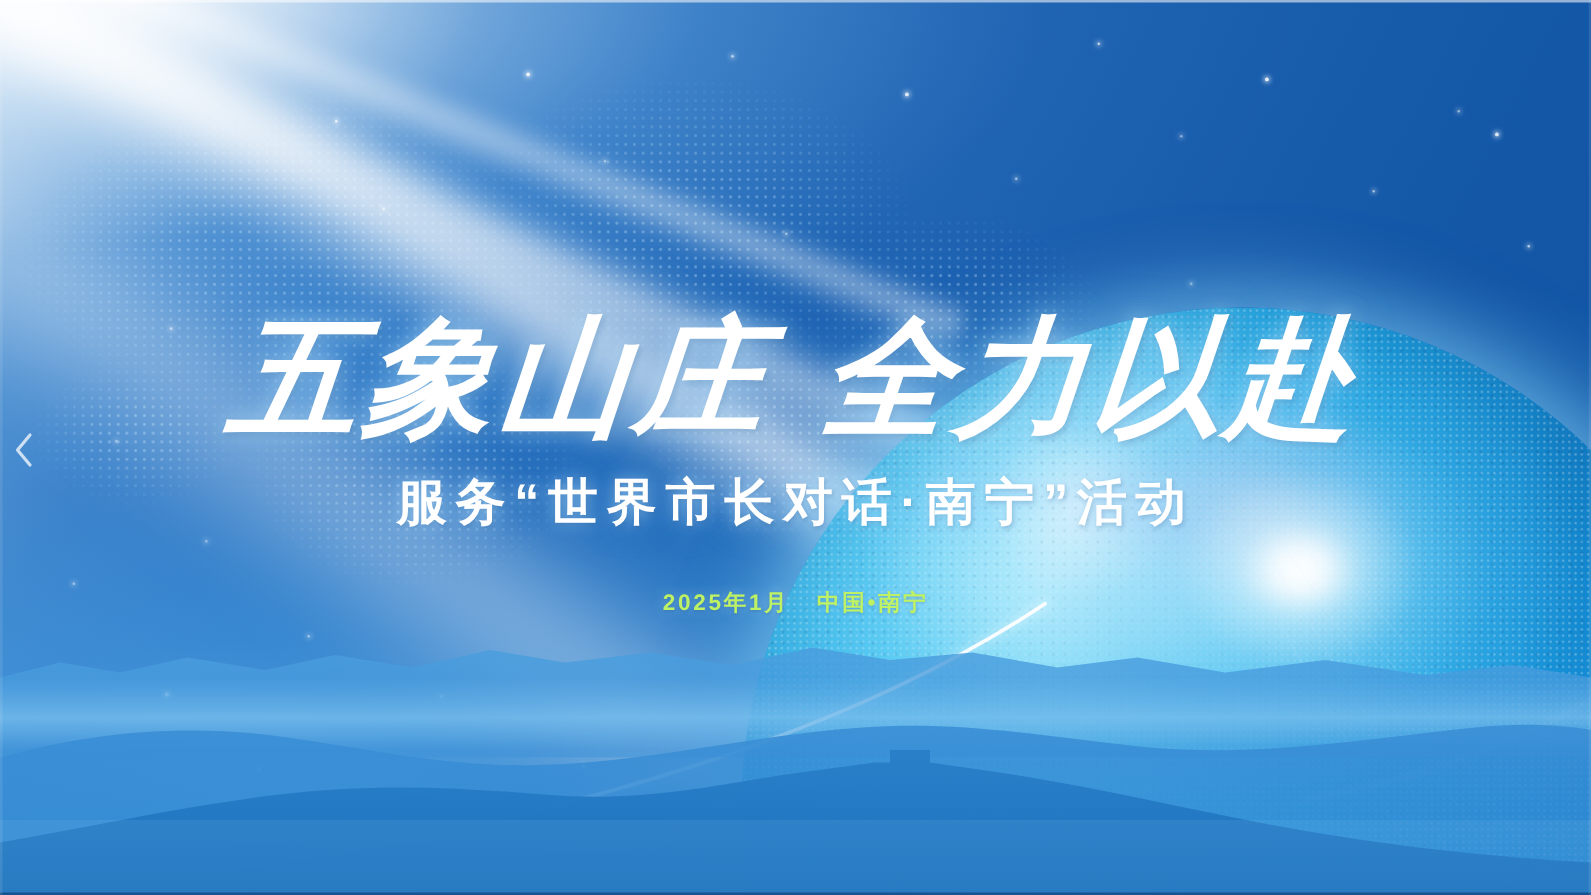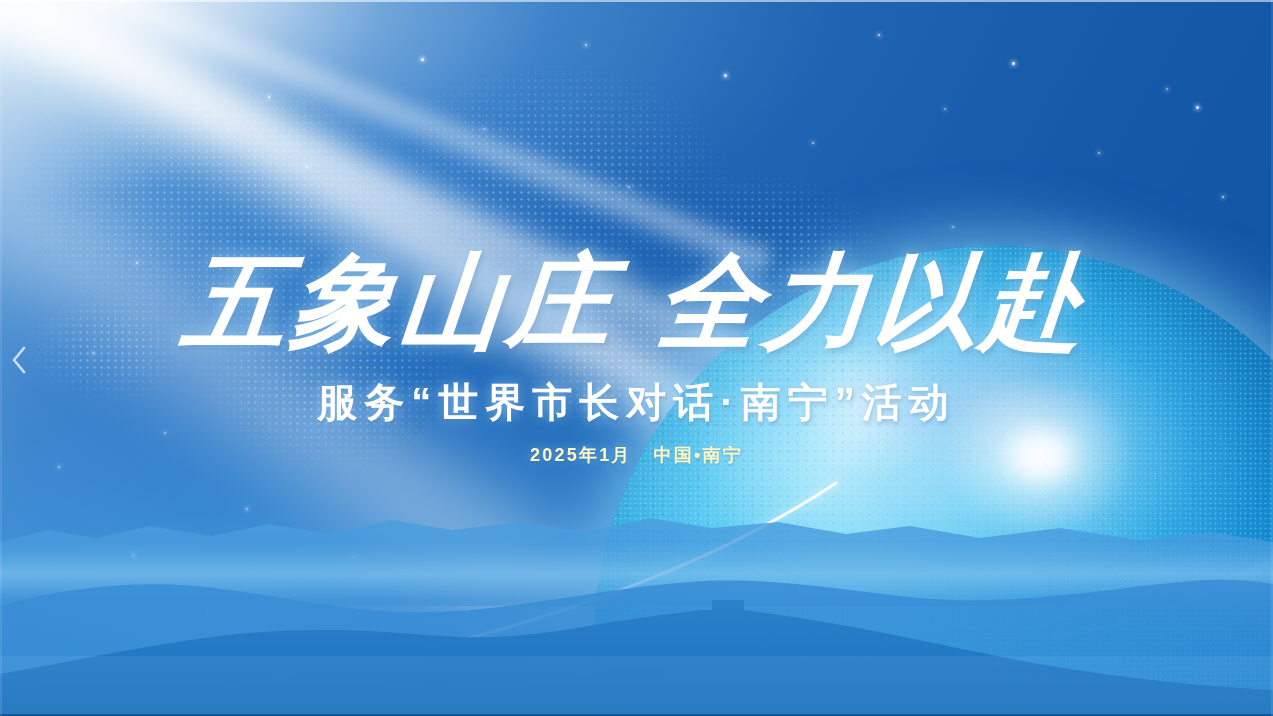--- a/index.html
+++ b/index.html
@@ -255,25 +255,25 @@
     letter-spacing: 7px;
     text-shadow:
       0 0 12px rgba(175,222,255,0.65),
       0 0 30px rgba(120,190,245,0.35),
       1px 2px 4px rgba(10,55,115,0.30);
     white-space: nowrap;
   }
 
   .dateline {
     display: block;
-    margin-top: 17px;
+    margin-top: 44px;
     font-family: "Liberation Sans", "DejaVu Sans", sans-serif;
     font-weight: 700;
     font-size: 18px;
-    color: #fef9c3;
+    color: #bef264;
     letter-spacing: 2.2px;
     text-shadow: 0 0 9px rgba(170,218,255,0.6), 0 1px 3px rgba(10,55,115,0.35);
     white-space: nowrap;
   }
   .dateline .sep { display: inline-block; width: 22px; }
 
   
   .prev-arrow {
     position: absolute;
     left: 4px;

